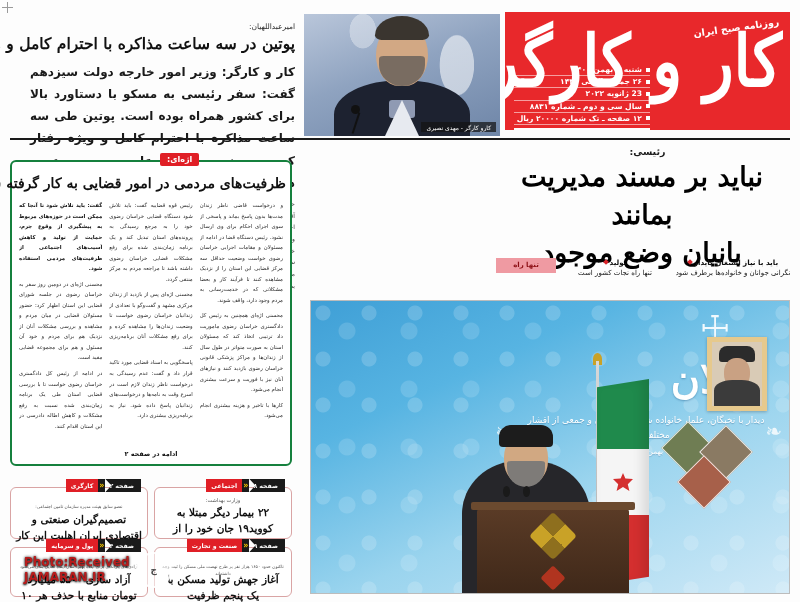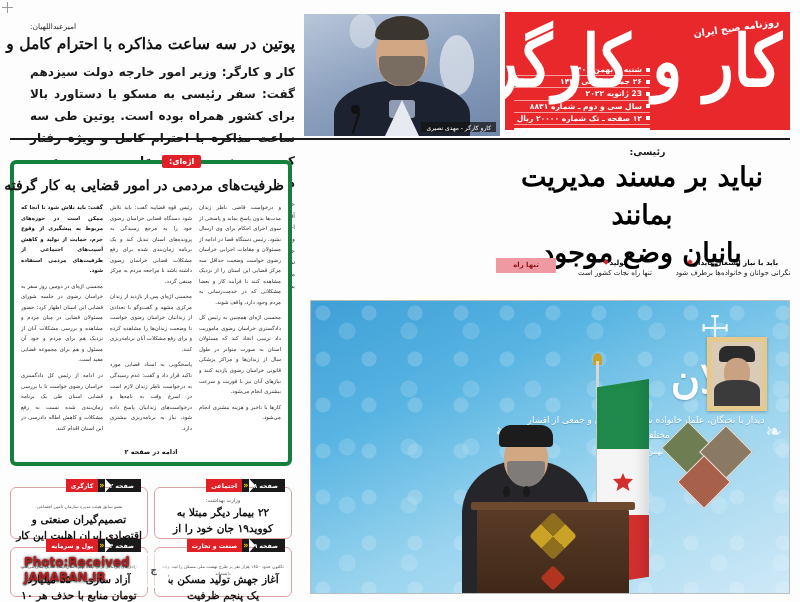--- a/index.html
+++ b/index.html
@@ -129,21 +129,21 @@
     content:""; position:absolute; left:4px; top:7px;
     width:1.5px; height:22px; background:#111; transform:rotate(18deg);
   }
   .ta-caption {
     position:absolute; right: 4px; bottom: 4px;
     background: rgba(20,20,20,.72); color:#fff;
     font-size: 6px; padding: 1.5px 5px; white-space: nowrap;
   }
   .ta-text { position:absolute; right: 205px; top: 8px; left: 0; }
   .ta-kicker {
-    font-size: 7.5px; color:#2b2b2b; text-align:left; margin-bottom: 3px;
+    font-size: 7.5px; color:#2b2b2b; text-align:right; margin-bottom: 3px;
   }
   .ta-head {
     font-family: "DejaVu Serif","Liberation Serif",serif;
     font-size: 15.5px; font-weight: 700; color:#111;
     text-align:center; line-height:1.35; margin-bottom: 6px;
     white-space: nowrap;
   }
   .ta-lead {
     font-size: 12px; line-height: 1.85; color:#1a1a1a;
     text-align: justify; font-weight: 700;
@@ -339,21 +339,21 @@
   }
   .bp-podium .ledge {
     position:absolute; left: -6px; right: -6px; top: -7px; height: 8px;
     background:#6b4a2f; border-radius:2px;
   }
 
   
   .feature {
     position:absolute; left: 10px; top: 160px;
     width: 282px; height: 306px;
-    border: 4px solid #15803d; border-radius: 6px;
+    border: 2px solid #15803d; border-radius: 6px;
     background: #ffffff;
   }
   .feature-tag {
     position:absolute; left: 148px; top: -9px;
     background:#e01f26; color:#fff;
     font-size: 8px; font-weight:700; padding: 2px 7px;
     border-radius: 2px;
   }
   .feature-head {
     position: absolute; left: 0; right: 0; top: 11px;

